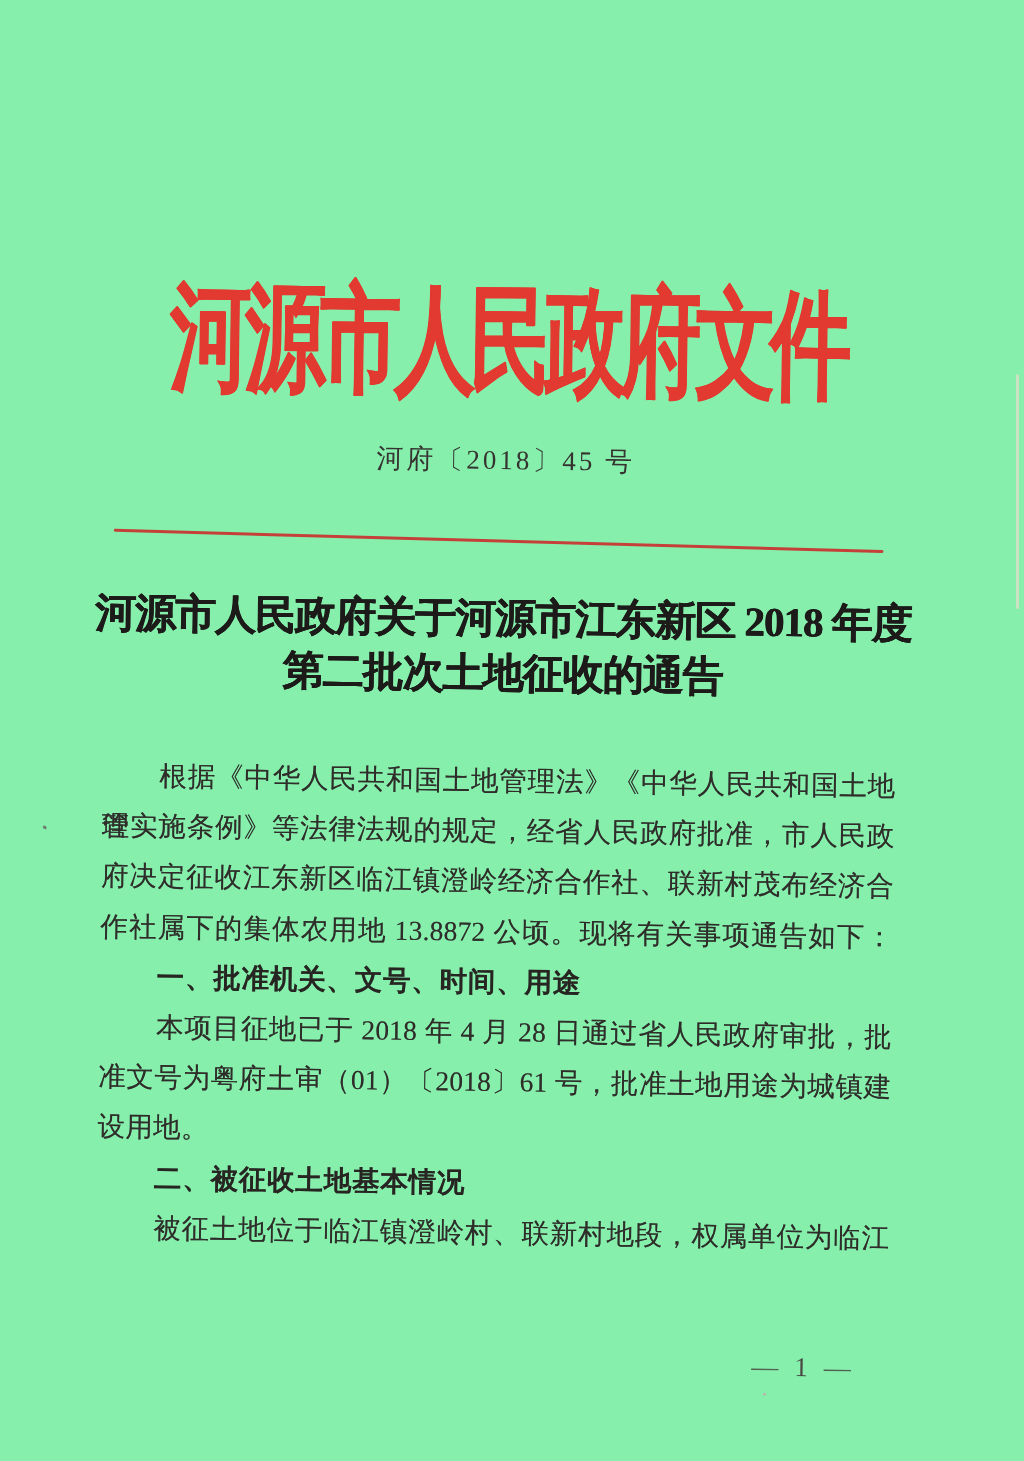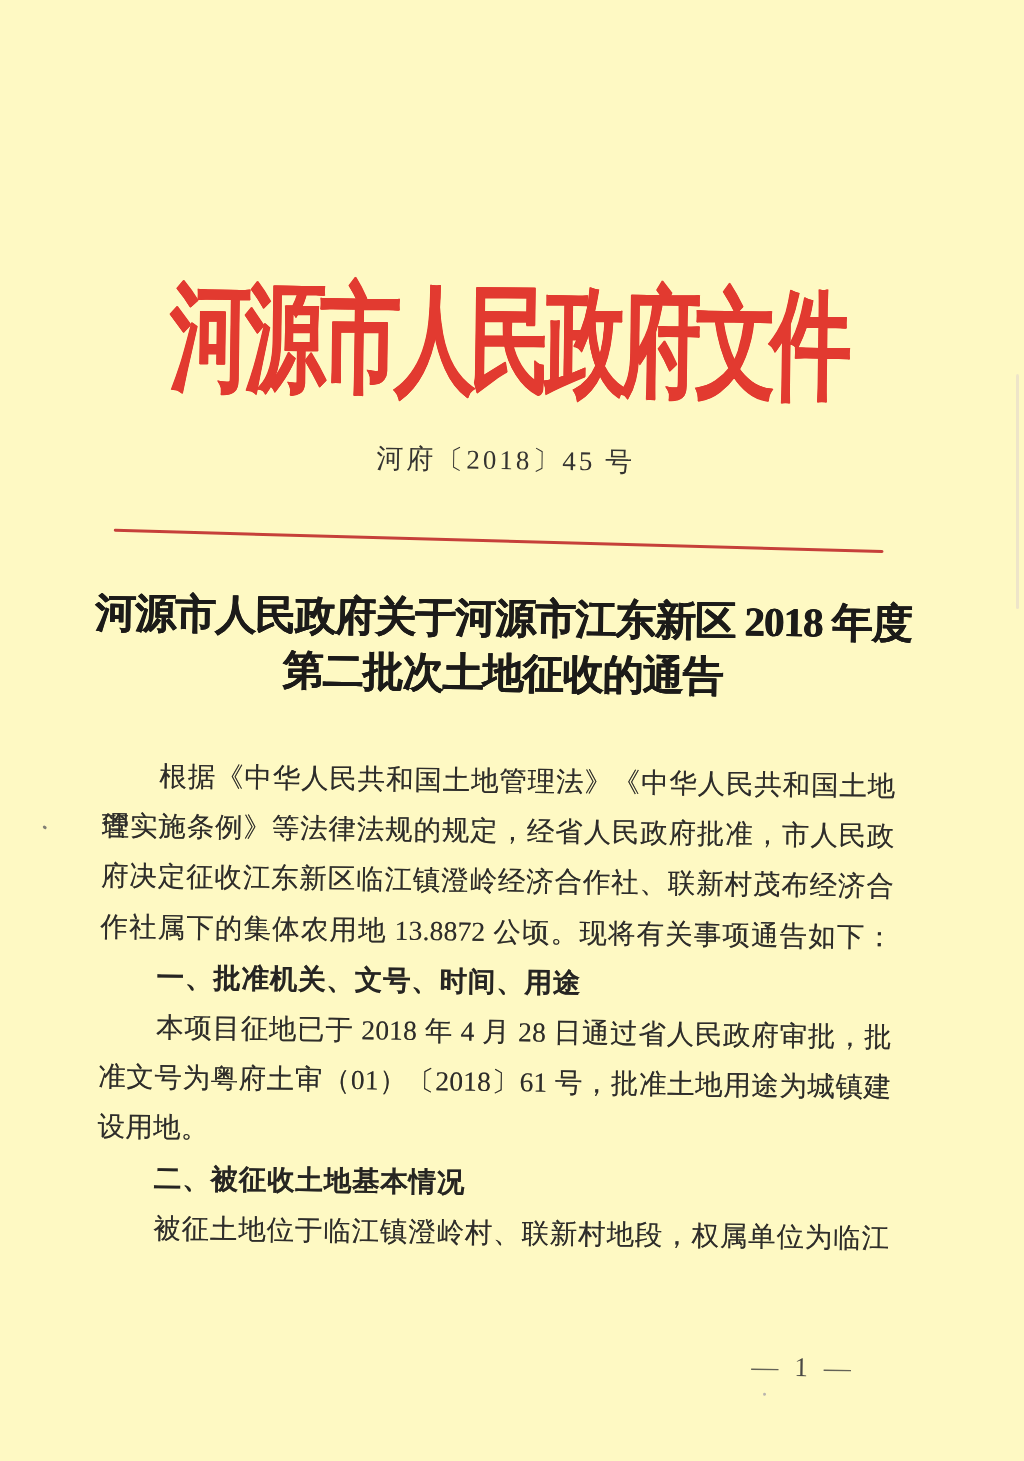--- a/index.html
+++ b/index.html
@@ -1,18 +1,18 @@
 <!DOCTYPE html>
 <html><head>
 <meta charset="utf-8">
 <style>
   html,body{margin:0;padding:0;background:#e8e8e8;}
   .page{
     position:relative;width:1024px;height:1461px;margin:0 auto;
-    background:#fef9c3;overflow:hidden;
+    background:#86efac;overflow:hidden;
     font-family:"Liberation Serif","DejaVu Serif",serif;
   }
   .rot{position:absolute;left:0;top:0;width:1024px;height:1461px;
     transform:rotate(0.78deg);transform-origin:60px 0;}
   
   .letterhead{position:absolute;top:285px;left:0;width:1024px;text-align:center;line-height:1;}
   .letterhead span{
     display:inline-block;font-weight:bold;font-size:102px;letter-spacing:-7px;
     color:#e23a30;white-space:nowrap;
     transform:scale(0.79,1.16);transform-origin:center center;

